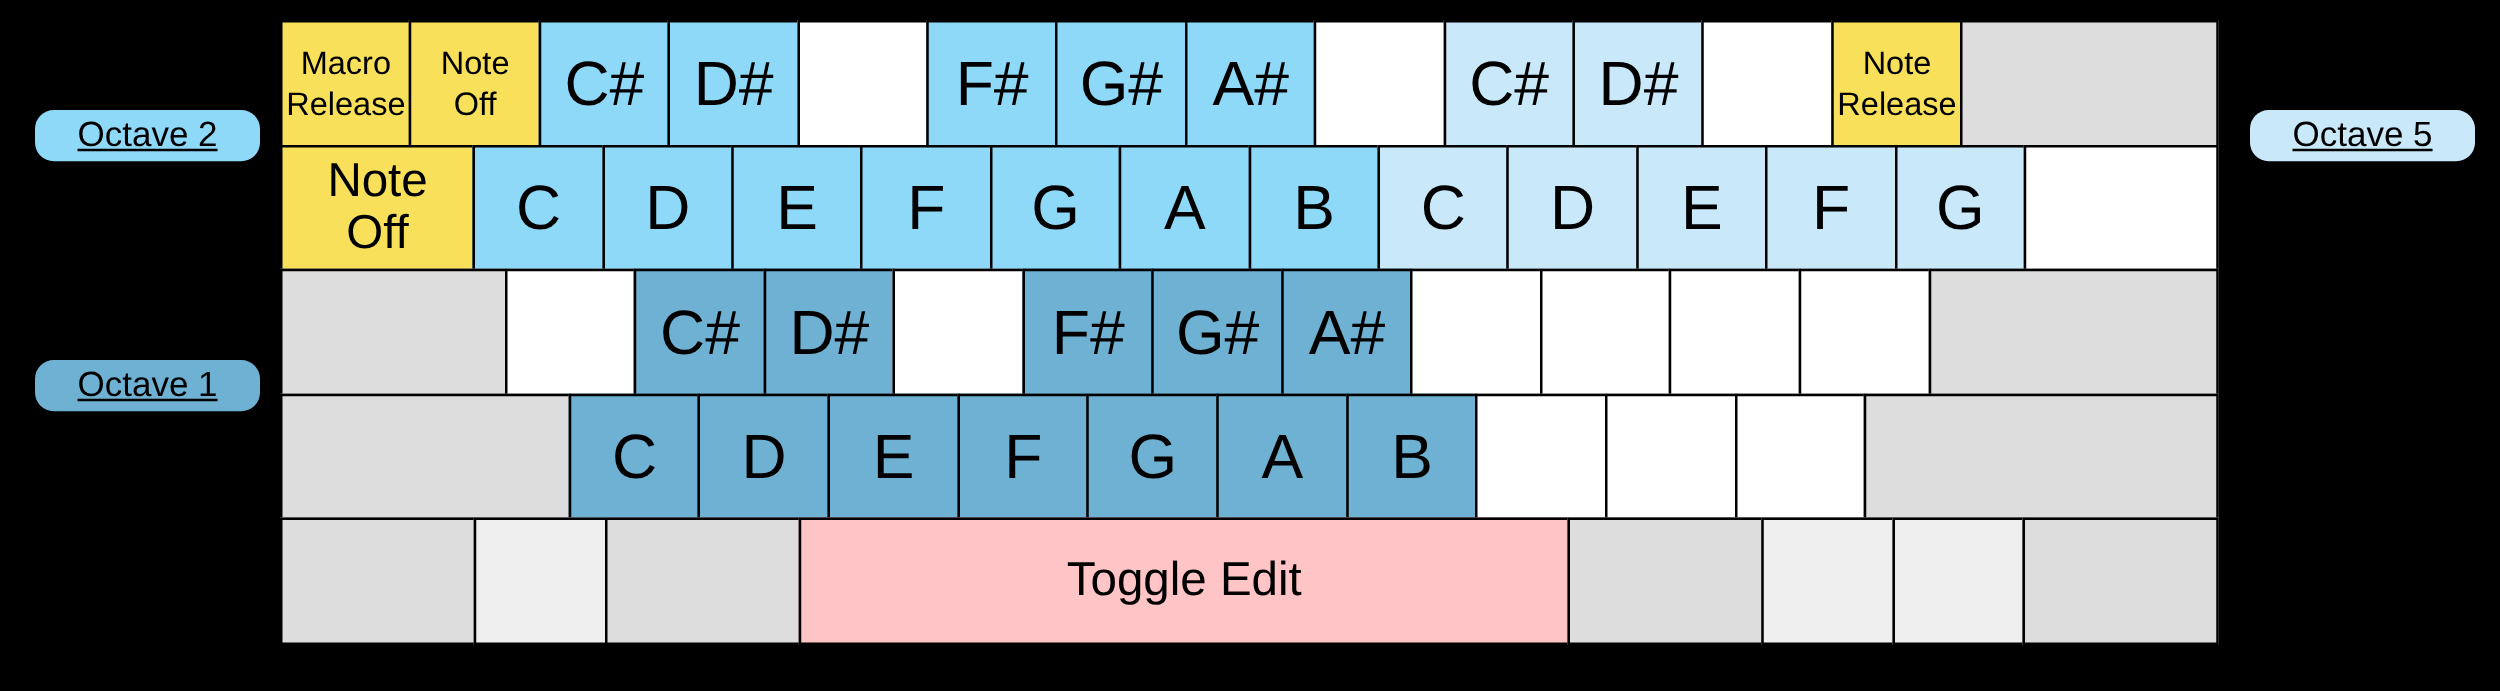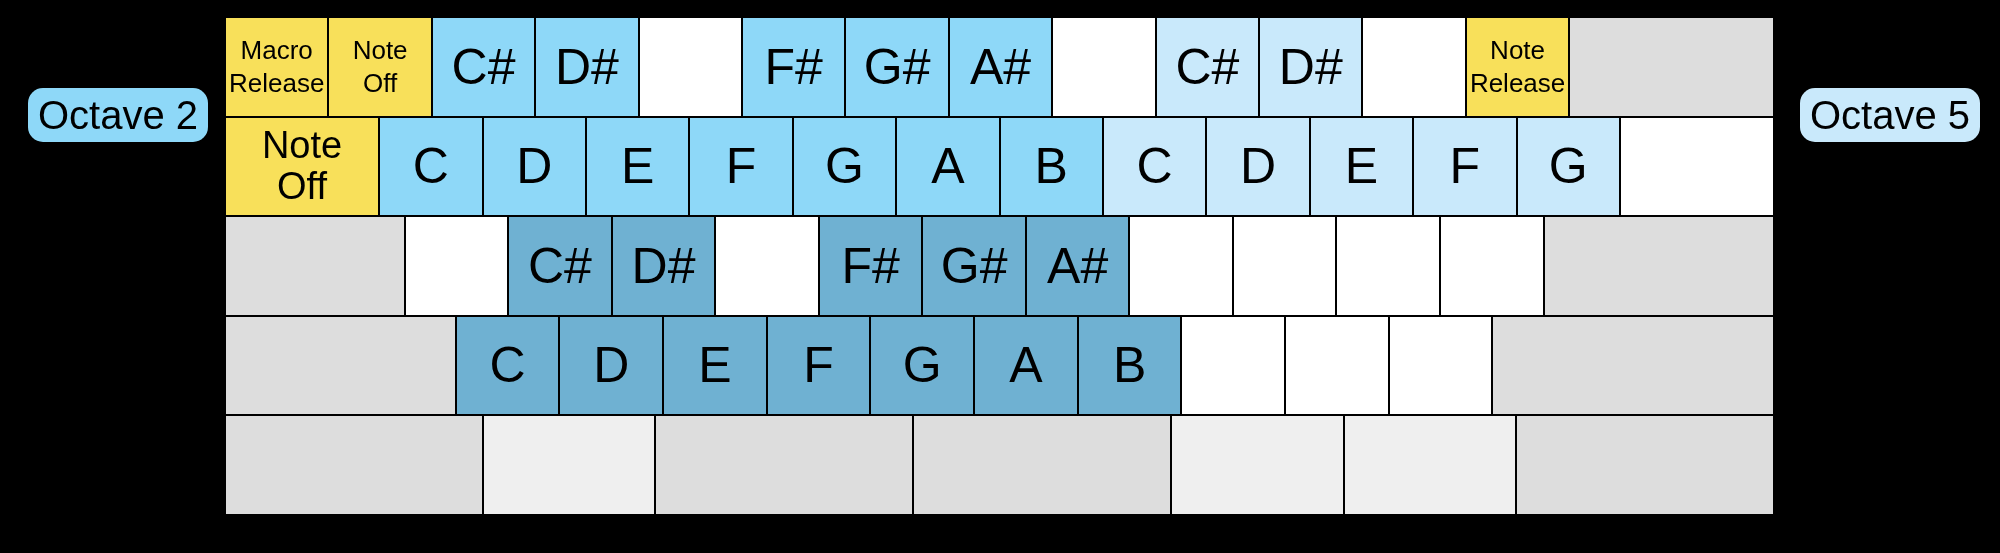--- a/index.html
+++ b/index.html
@@ -42,36 +42,38 @@
   .c-octave3{background:var(--octave3);}
   .c-white{background:var(--white);}
   .c-gray{background:var(--gray);}
   .c-lightgray{background:var(--lightgray);}
   .c-pink{background:var(--pink);}
 
   
   .pill{
     position:absolute;
     border-radius:15px;
-    padding:5px 10px;
-    font-size:40px;
+    padding:5px 34px;
+    font-size:28px;
     line-height:1.1;
     white-space:nowrap;
+    text-decoration:underline;
   }
   #pill-octave2{left:28px;top:88px;background:var(--octave2);}
   #pill-octave1{left:28px;top:288px;background:var(--octave1);}
   #pill-octave3{left:1800px;top:88px;background:var(--octave3);}
 </style>
 </head>
 <body>
 
 <div id="screen">
 
   <div class="pill" id="pill-octave2">Octave 2</div>
 
+  <div class="pill" id="pill-octave1">Octave 1</div>
 
   <div class="pill" id="pill-octave3">Octave 5</div>
 
   <div class="keyboard">
       <div class="krow">
         <div class="key c-yellow s-sm" style="flex-grow: 1;">Macro
 Release</div>
         <div class="key c-yellow s-sm" style="flex-grow: 1;">Note
 Off</div>
         <div class="key c-octave2" style="flex-grow: 1;">C#</div>
@@ -131,20 +133,21 @@
         <div class="key c-octave1" style="flex-grow: 1;">B</div>
         <div class="key c-white" style="flex-grow: 1;"></div>
         <div class="key c-white" style="flex-grow: 1;"></div>
         <div class="key c-white" style="flex-grow: 1;"></div>
         <div class="key c-gray" style="flex-grow: 2.75;"></div>
       </div>
       <div class="krow">
         <div class="key c-gray" style="flex-grow: 1.5;"></div>
         <div class="key c-lightgray" style="flex-grow: 1;"></div>
         <div class="key c-gray" style="flex-grow: 1.5;"></div>
+        <div class="key c-pink s-md" style="flex-grow: 6;">Toggle Edit</div>
         <div class="key c-gray" style="flex-grow: 1.5;"></div>
         <div class="key c-lightgray" style="flex-grow: 1;"></div>
         <div class="key c-lightgray" style="flex-grow: 1;"></div>
         <div class="key c-gray" style="flex-grow: 1.5;"></div>
       </div>
     </div>
 
 </div>
 
 </body></html>

